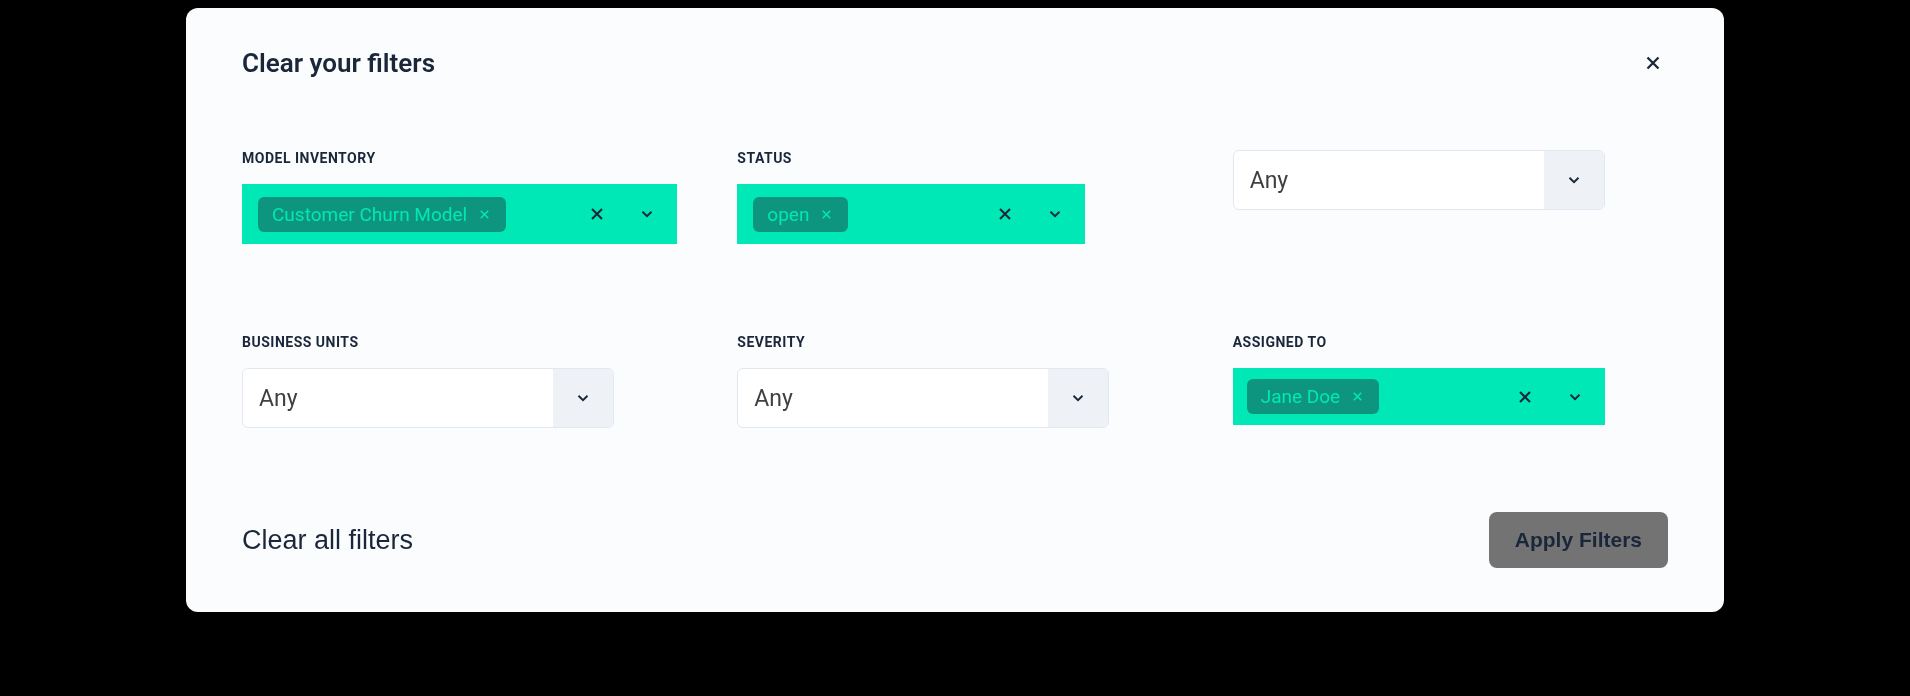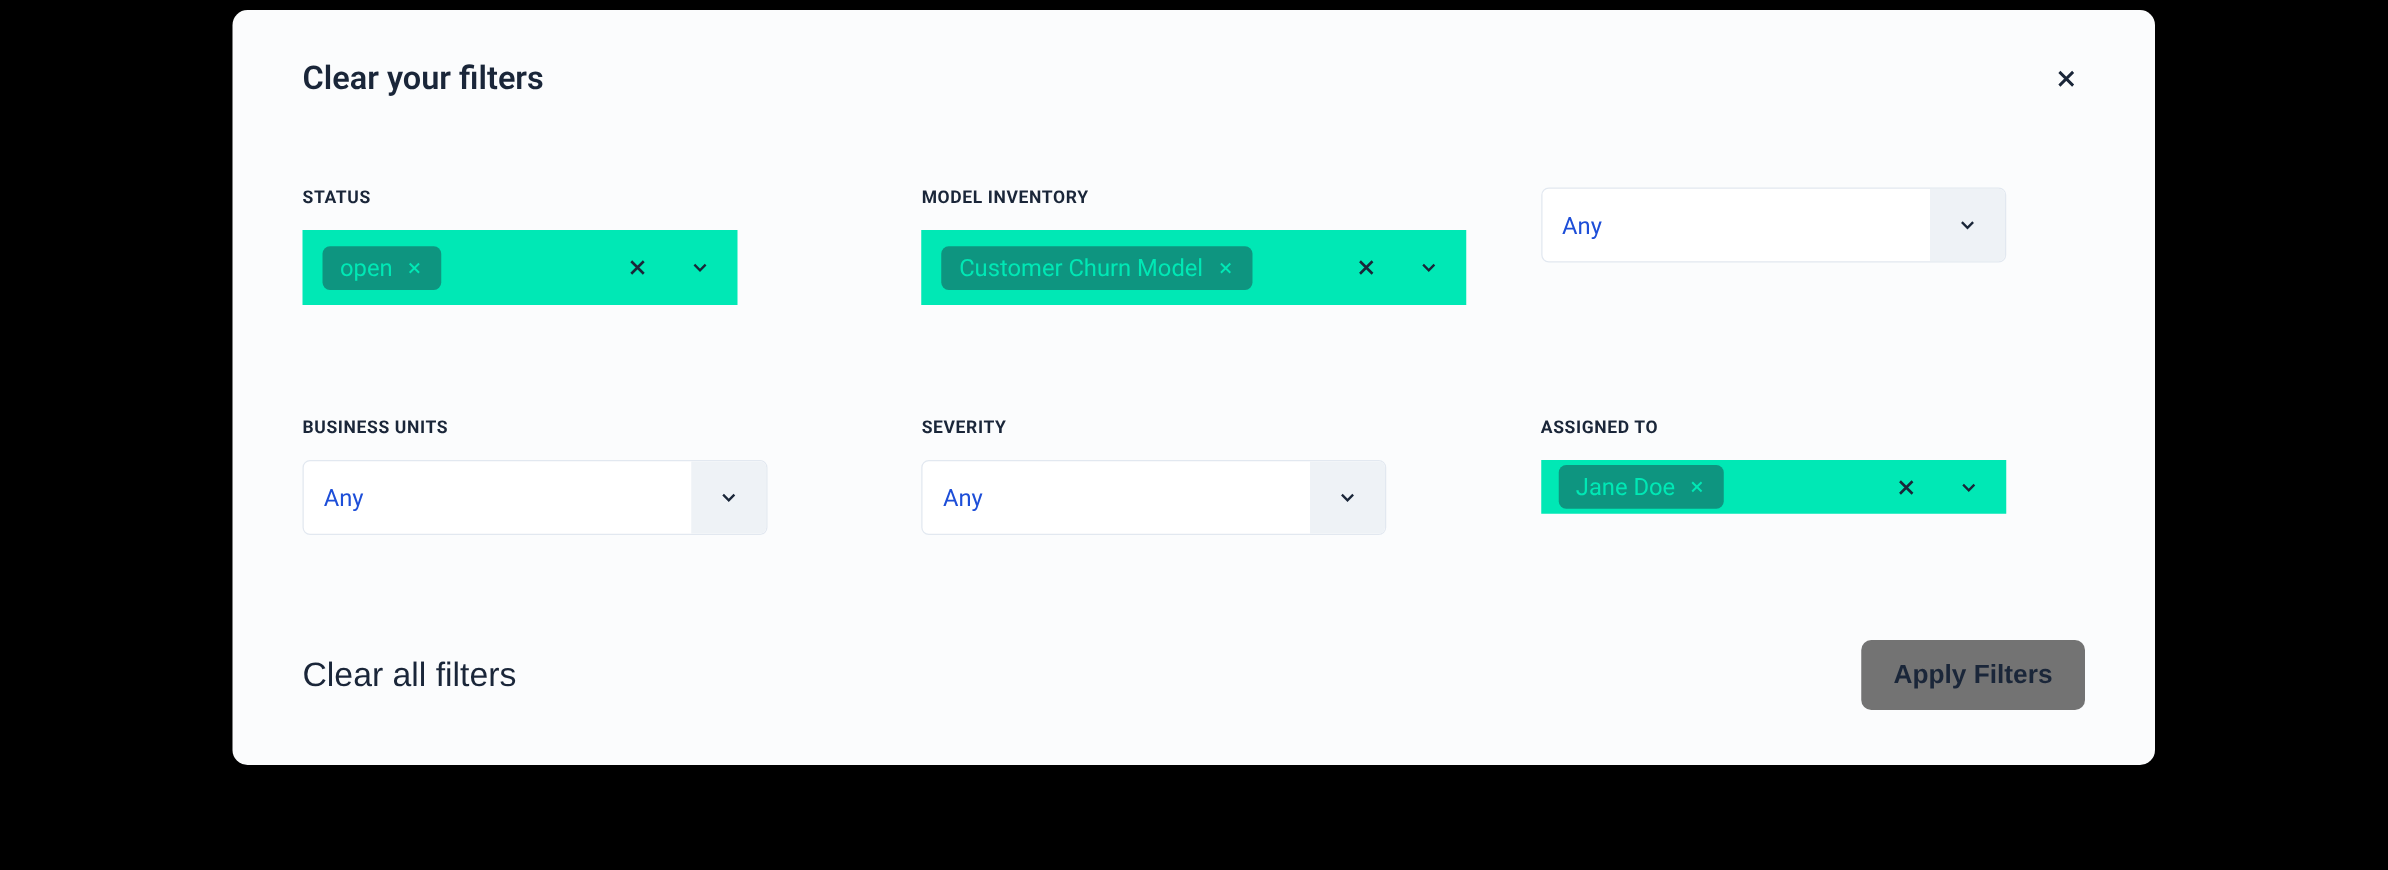--- a/index.html
+++ b/index.html
@@ -81,22 +81,22 @@
       border-radius: 0;
     }
     .select-content {
       flex: 1;
       padding: 0 16px;
       display: flex;
       align-items: center;
       gap: 8px;
     }
     .placeholder-text {
-      color: #1d4ed8;
-      font-size: 19px;
+      color: #404040;
+      font-size: 23px;
     }
     .chip {
       display: inline-flex;
       align-items: center;
       gap: 10px;
       background: #0e9580;
       color: #00e8b5;
       padding: 6px 14px;
       border-radius: 6px;
       font-size: 19px;
@@ -151,21 +151,21 @@
       width: 18px;
       height: 18px;
       stroke: #1a2639;
       stroke-width: 2.5;
       fill: none;
     }
     .select-box:not(.filled) .chevron-btn {
       background: #eef2f6;
     }
     .select-box.assigned {
-      height: 43px;
+      height: 57px;
     }
     .select-box.assigned .select-content {
       padding: 0 14px;
     }
 
     .filter-group.narrow .select-box {
       max-width: 372px;
     }
 
     .modal-footer {
@@ -203,20 +203,48 @@
     <button class="close-btn">
       <svg viewBox="0 0 24 24" fill="none">
           <path d="M18 6L6 18M6 6l12 12"></path>
         </svg>
     </button>
   </div>
 
   <div class="filter-grid">
 
     <div class="filter-group">
+      <div class="filter-label">MODEL INVENTORY</div>
+      <div class="select-box filled">
+        <div class="select-content">
+          <span class="chip">
+            <span>Customer Churn Model</span>
+            <button class="chip-close">
+              <svg viewBox="0 0 24 24" fill="none">
+                  <path d="M18 6L6 18M6 6l12 12"></path>
+                </svg>
+            </button>
+          </span>
+        </div>
+        <div class="right-controls">
+          <button class="clear-x">
+            <svg viewBox="0 0 24 24" fill="none">
+                <path d="M18 6L6 18M6 6l12 12"></path>
+              </svg>
+          </button>
+          <button class="chevron-btn">
+            <svg viewBox="0 0 24 24">
+                <path d="M6 9l6 6 6-6"></path>
+              </svg>
+          </button>
+        </div>
+      </div>
+    </div>
+
+    <div class="filter-group">
       <div class="filter-label">STATUS</div>
       <div class="select-box filled" style="max-width:348px;">
         <div class="select-content">
           <span class="chip">
             <span>open</span>
             <button class="chip-close">
               <svg viewBox="0 0 24 24" fill="none">
                   <path d="M18 6L6 18M6 6l12 12"></path>
                 </svg>
             </button>
@@ -230,48 +258,20 @@
           </button>
           <button class="chevron-btn">
             <svg viewBox="0 0 24 24">
                 <path d="M6 9l6 6 6-6"></path>
               </svg>
           </button>
         </div>
       </div>
     </div>
 
-    <div class="filter-group">
-      <div class="filter-label">MODEL INVENTORY</div>
-      <div class="select-box filled">
-        <div class="select-content">
-          <span class="chip">
-            <span>Customer Churn Model</span>
-            <button class="chip-close">
-              <svg viewBox="0 0 24 24" fill="none">
-                  <path d="M18 6L6 18M6 6l12 12"></path>
-                </svg>
-            </button>
-          </span>
-        </div>
-        <div class="right-controls">
-          <button class="clear-x">
-            <svg viewBox="0 0 24 24" fill="none">
-                <path d="M18 6L6 18M6 6l12 12"></path>
-              </svg>
-          </button>
-          <button class="chevron-btn">
-            <svg viewBox="0 0 24 24">
-                <path d="M6 9l6 6 6-6"></path>
-              </svg>
-          </button>
-        </div>
-      </div>
-    </div>
-
     <div class="filter-group narrow">
       <div class="select-box">
         <div class="select-content">
           <span class="placeholder-text">Any</span>
         </div>
         <button class="chevron-btn">
           <svg viewBox="0 0 24 24">
               <path d="M6 9l6 6 6-6"></path>
             </svg>
         </button>

